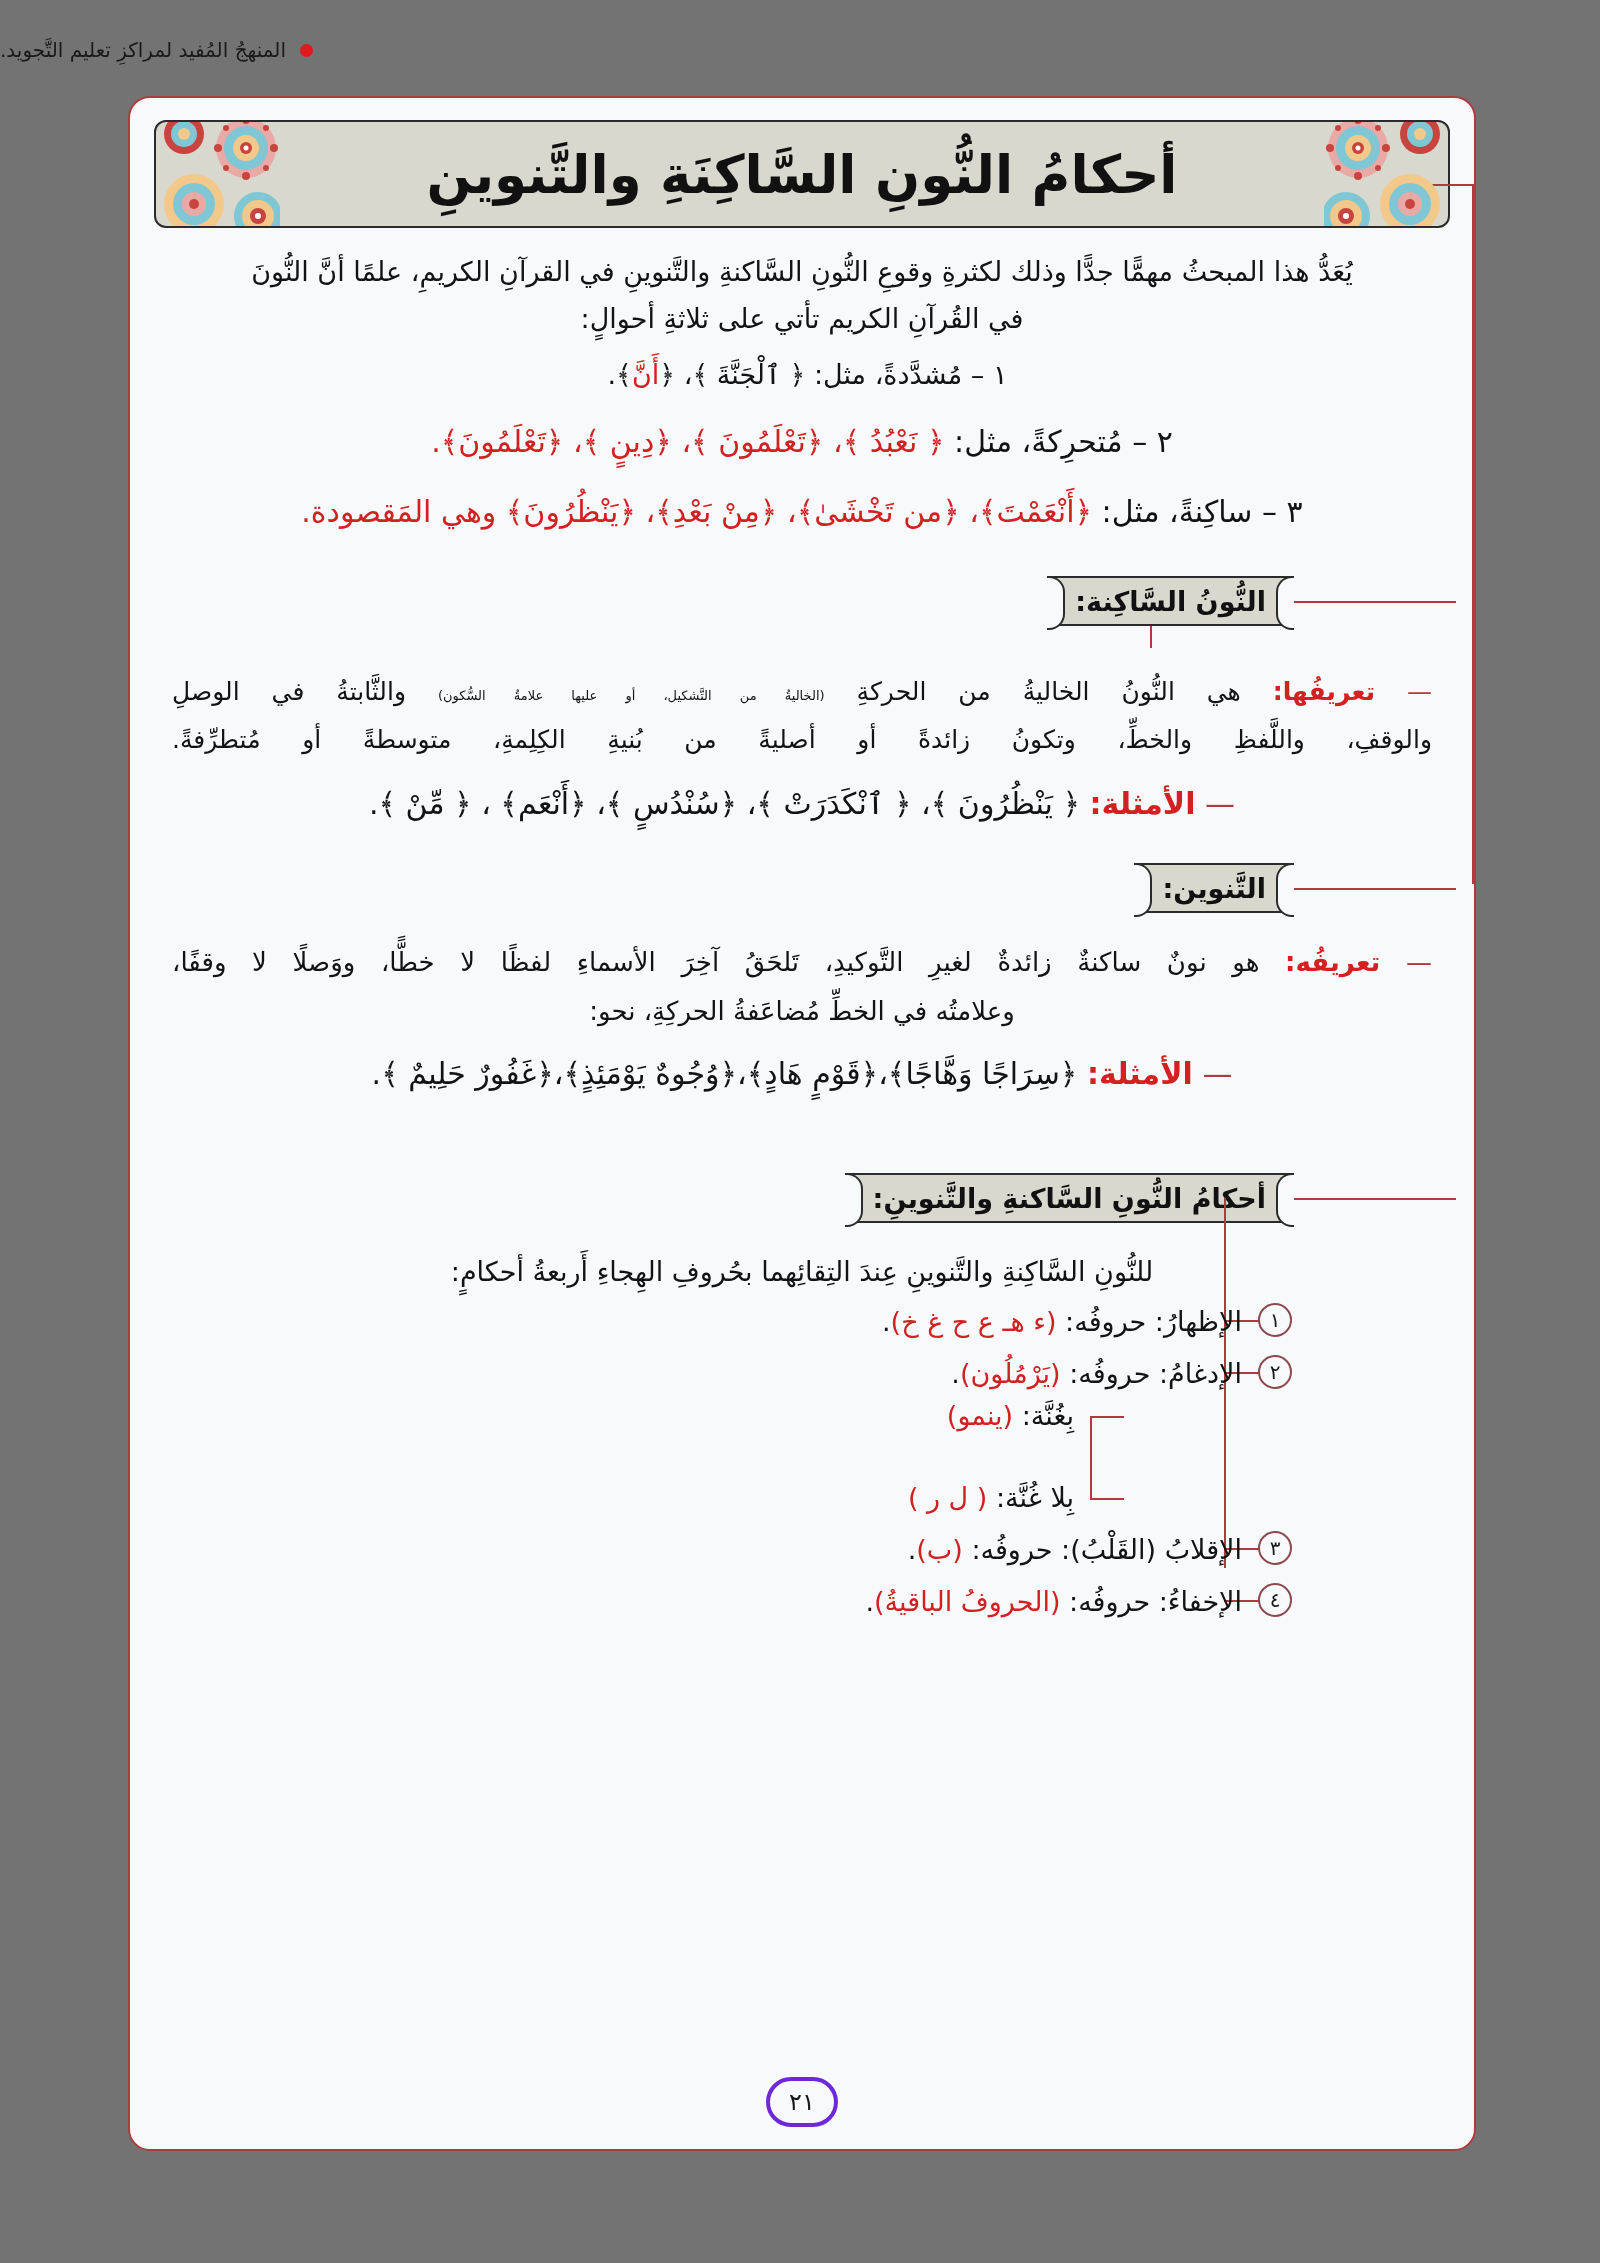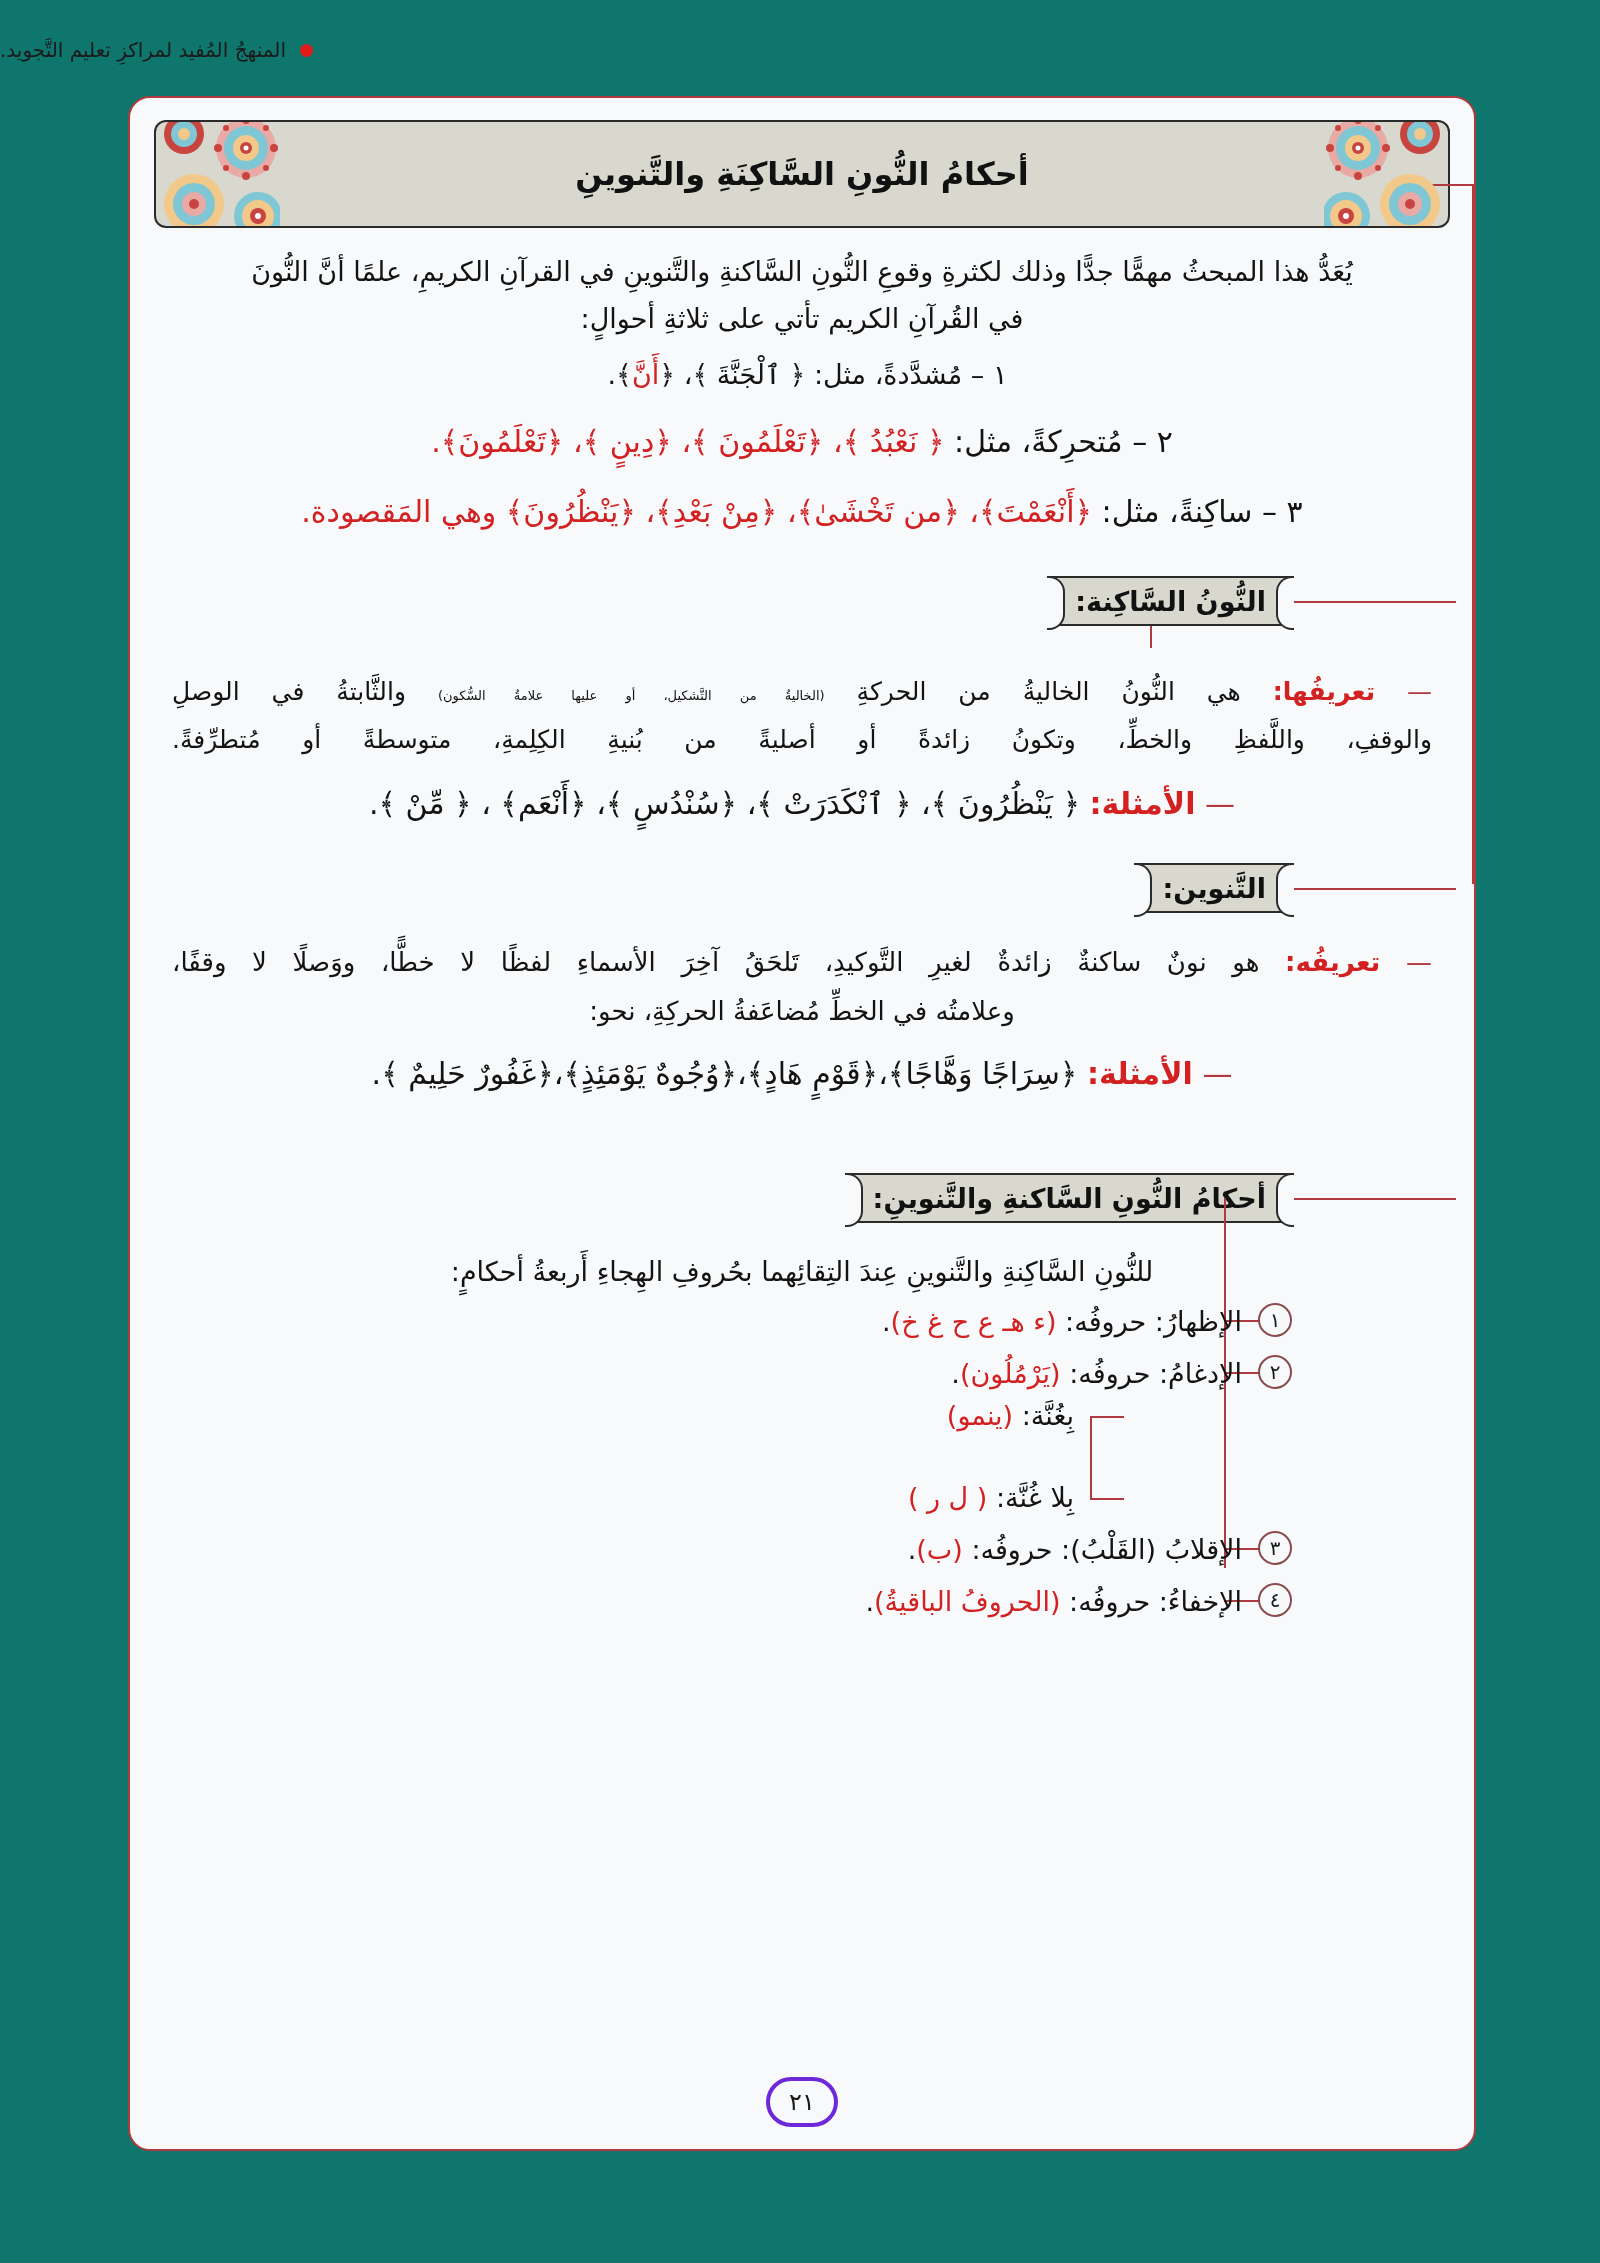--- a/index.html
+++ b/index.html
@@ -6,21 +6,21 @@
   * { box-sizing: border-box; }
   html, body {
     margin: 0; padding: 0;
     background: #ffffff;
     font-family: "DejaVu Sans", "Liberation Sans", sans-serif;
   }
   .page {
     position: relative;
     width: 1600px;
     height: 2263px;
-    background: #0f766e;
+    background: #737373;
     overflow: hidden;
   }
 
   
   .running-header {
     position: absolute;
     top: 38px; left: 0; right: 150px;
     display: flex;
     justify-content: flex-start;
     align-items: center;
@@ -63,21 +63,21 @@
     height: 108px;
     background: #d8d8cf;
     border: 2px solid #2b2b2b;
     border-radius: 12px;
     display: flex;
     align-items: center;
     justify-content: center;
     overflow: hidden;
   }
   .title-banner .banner-title {
-    font-size: 32px;
+    font-size: 53px;
     font-weight: 700;
     color: #111;
     text-align: center;
     z-index: 3;
     position: relative;
   }
   .mandala {
     position: absolute;
     top: 50%;
     transform: translateY(-50%);

